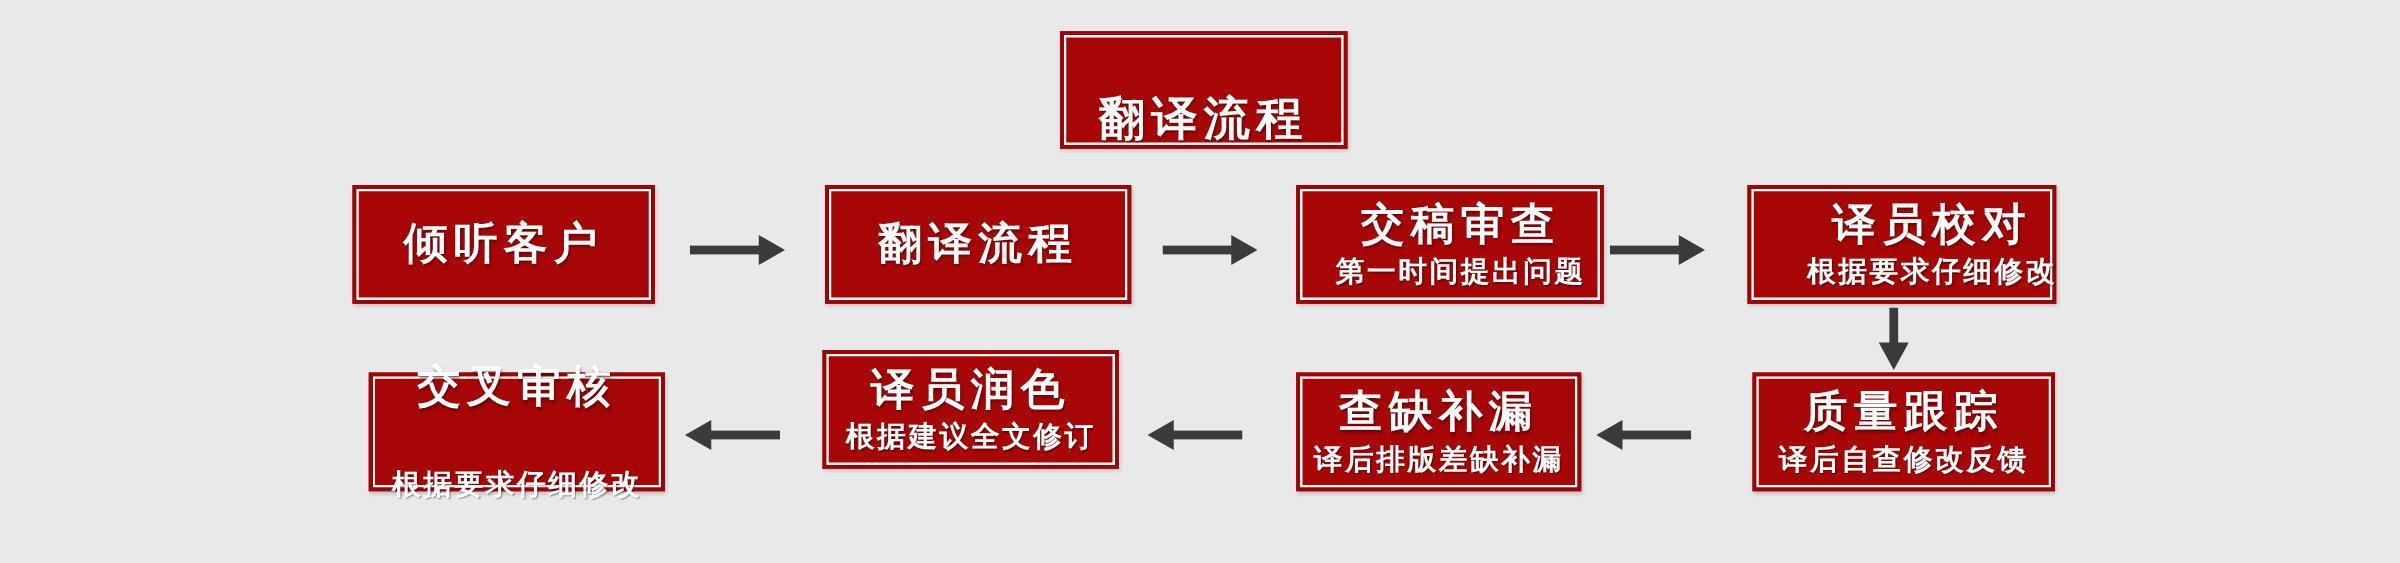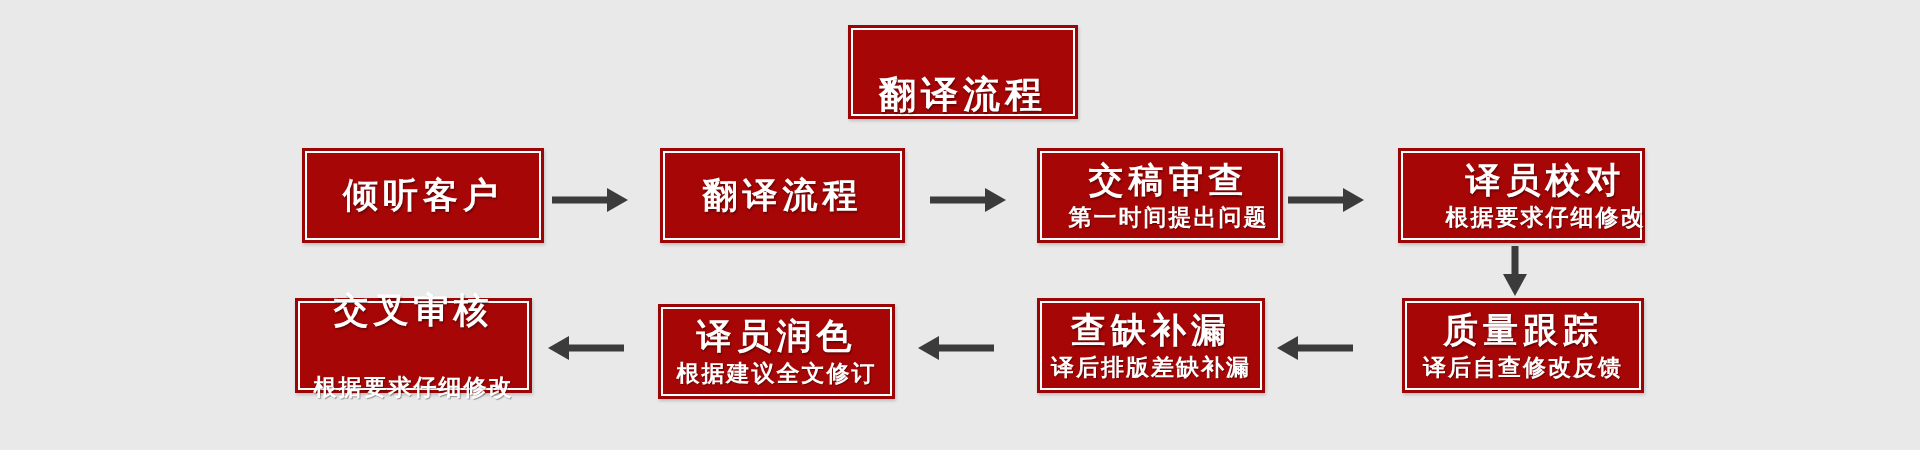--- a/index.html
+++ b/index.html
@@ -45,26 +45,26 @@
     margin-top:6px;
     line-height:1.1;
     text-shadow:1px 1px 1px rgba(0,0,0,0.35);
     white-space:nowrap;
   }
   .title-box{justify-content:flex-end;}
   .title-box .box-title{font-size:37px;}
   .arrow{position:absolute;fill:var(--arrow);}
   
   .pos-title{left:848px;top:25px;width:230px;height:94px;}
-  .pos-b1{left:302px;top:148px;width:242px;height:95px;}
+  .pos-b1{left:282px;top:148px;width:242px;height:95px;}
   .pos-b2{left:660px;top:148px;width:245px;height:95px;}
   .pos-b3{left:1037px;top:148px;width:246px;height:95px;padding-left:17px;}
   .pos-b4{left:1398px;top:148px;width:247px;height:95px;padding-left:48px;}
   .pos-b8{left:295px;top:298px;width:237px;height:95px;gap:40px;}
-  .pos-b7{left:658px;top:304px;width:237px;height:95px;}
+  .pos-b7{left:658px;top:280px;width:237px;height:95px;}
   .pos-b6{left:1037px;top:298px;width:228px;height:95px;}
   .pos-b5{left:1402px;top:298px;width:242px;height:95px;}
   .pos-a1{left:552px;top:188px;}
   .pos-a2{left:930px;top:188px;}
   .pos-a3{left:1288px;top:188px;}
   .pos-adown{left:1503px;top:246px;}
   .pos-a4{left:1277px;top:336px;}
   .pos-a5{left:918px;top:336px;}
   .pos-a6{left:548px;top:336px;}
 </style>

